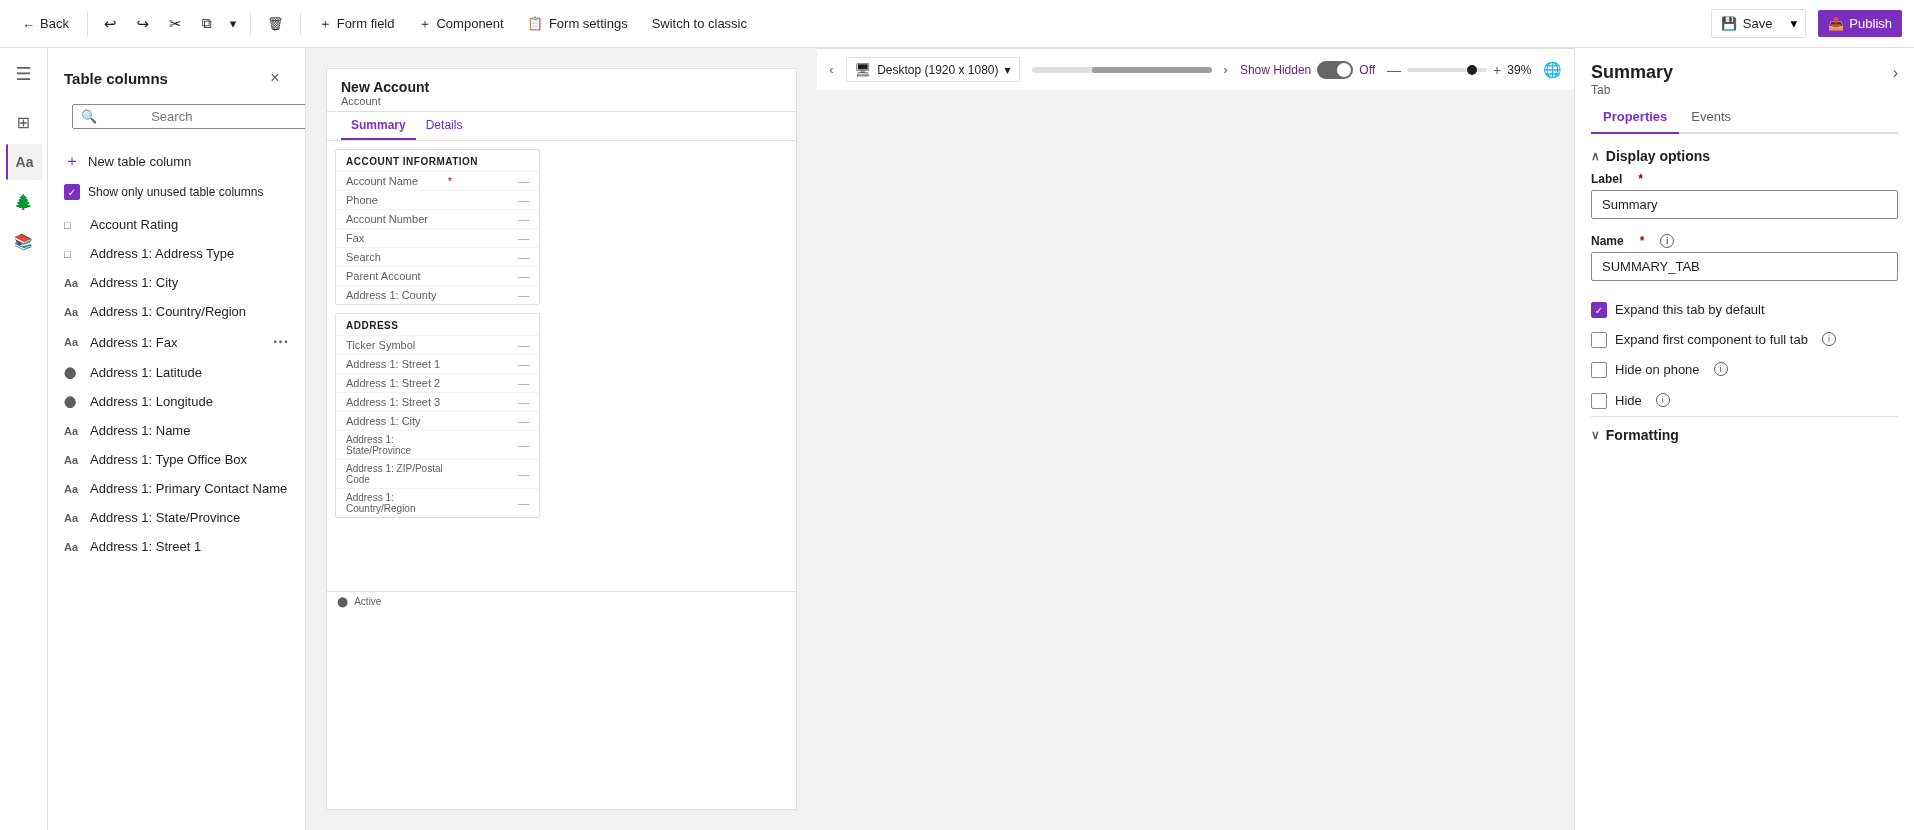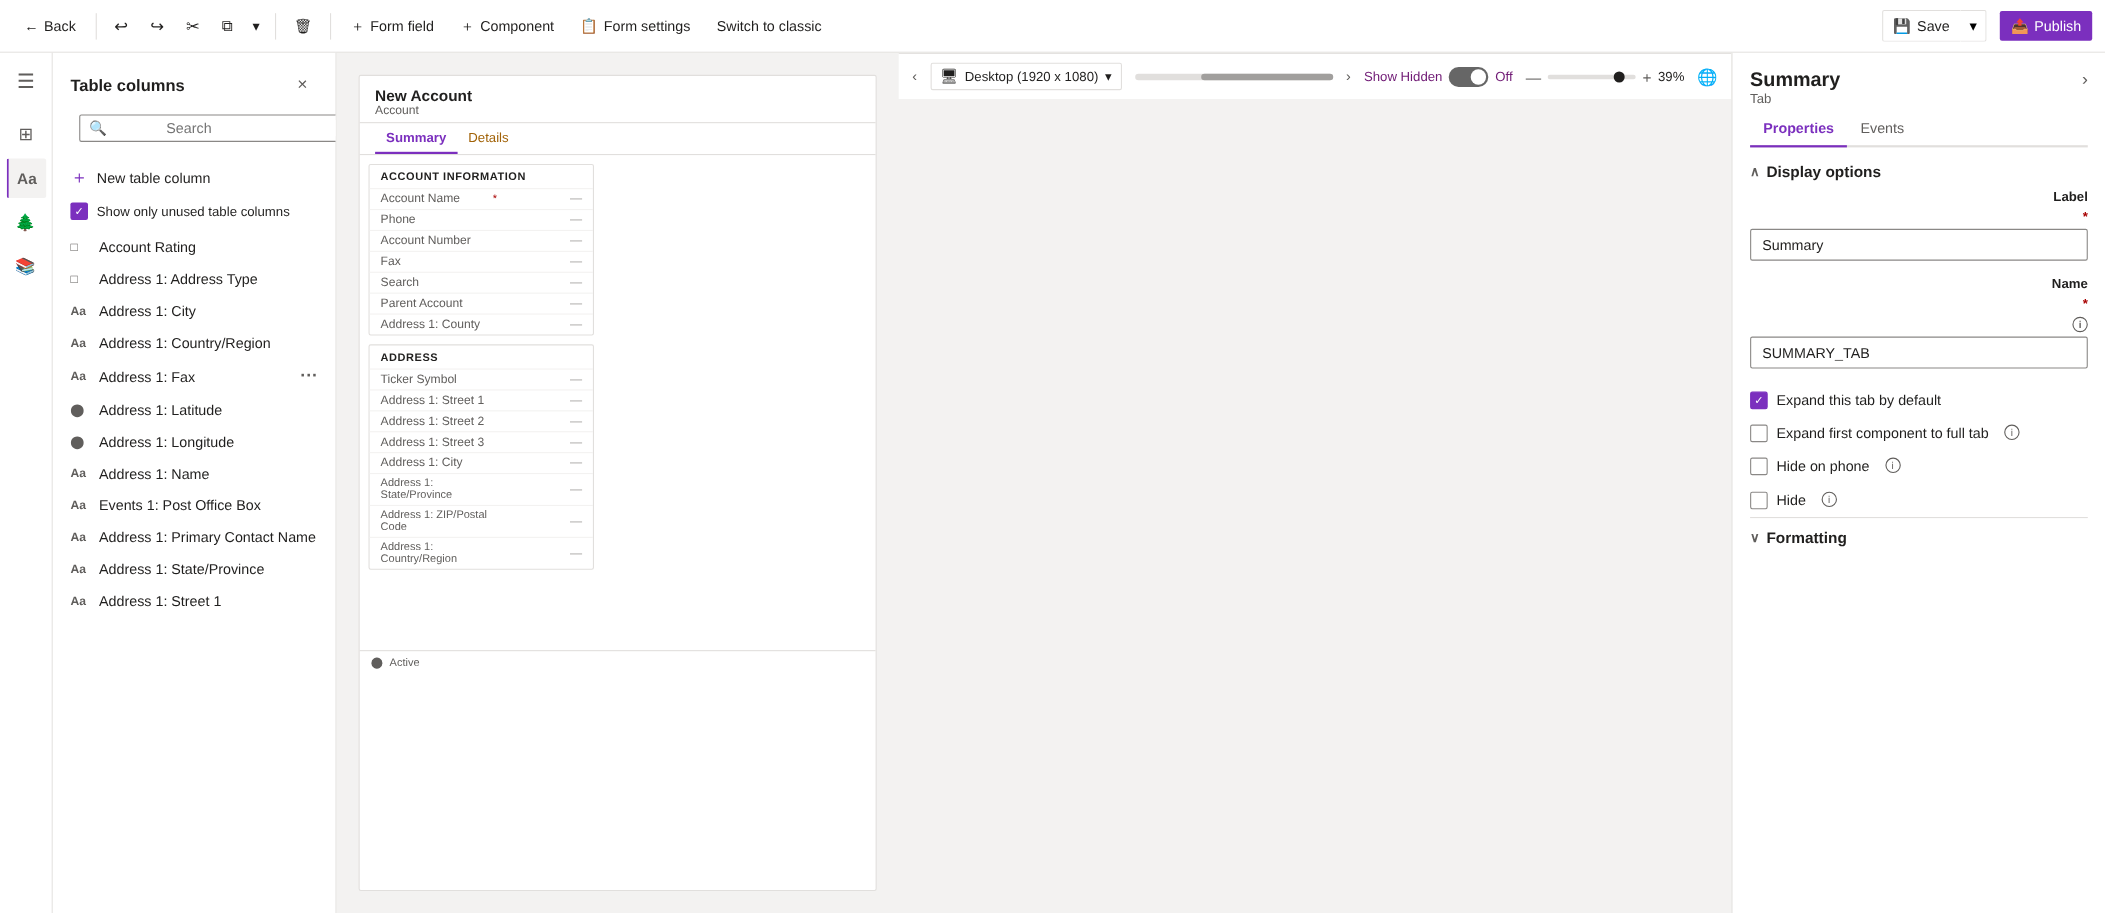--- a/index.html
+++ b/index.html
@@ -104,21 +104,21 @@
     }
     .form-preview-header {
       padding: 10px 14px 4px; border-bottom: 1px solid #e1dfdd;
     }
     .form-preview-title { font-size: 14px; font-weight: 600; color: #201f1e; }
     .form-preview-subtitle { font-size: 11px; color: #605e5c; }
     .form-tabs {
       display: flex; border-bottom: 1px solid #e1dfdd; padding: 0 14px;
     }
     .form-tab {
-      padding: 6px 10px; font-size: 12px; cursor: pointer; color: #a16207;
+      padding: 6px 10px; font-size: 12px; cursor: pointer; color: #6d28d9;
       border-bottom: 2px solid transparent;
     }
     .form-tab.active { color: #7b2fbe; border-bottom-color: #7b2fbe; font-weight: 600; }
     .form-content {
       display: flex; padding: 8px; gap: 8px; min-height: 450px;
     }
     .form-left { flex: 1; }
     .form-right { width: 240px; }
     .form-section { border: 1px solid #e1dfdd; margin-bottom: 8px; border-radius: 2px; }
     .form-section-header {
@@ -191,21 +191,21 @@
     .right-content { flex: 1; overflow-y: auto; padding: 0 16px 16px; }
 
     .section-collapse {
       display: flex; align-items: center; gap: 6px; padding: 14px 0 8px;
       font-size: 14px; font-weight: 600; color: #201f1e; cursor: pointer;
     }
 
     .field-group { margin-bottom: 14px; }
     .field-label {
       font-size: 12px; font-weight: 600; color: #201f1e; margin-bottom: 4px;
-      display: flex; align-items: flex-end; gap: 4px; flex-direction: column;
+      display: flex; align-items: center; gap: 16px;
     }
     .required-star { color: #a80000; }
     .field-input {
       width: 100%; padding: 6px 10px; border: 1px solid #8a8886; border-radius: 2px;
       font-size: 13px; color: #201f1e; outline: none;
     }
 
     .checkbox-row {
       display: flex; align-items: flex-start; gap: 8px; padding: 6px 0;
     }
@@ -377,21 +377,21 @@
     <span>Address 1: Longitude</span>
 
   </div>
         <div class="list-item">
     <span class="list-item-icon" style="font-size:11px; font-weight:600; color:#605e5c;">Aa</span>
     <span>Address 1: Name</span>
 
   </div>
         <div class="list-item">
     <span class="list-item-icon" style="font-size:11px; font-weight:600; color:#605e5c;">Aa</span>
-    <span>Events 1: Post Office Box</span>
+    <span>Address 1: Type Office Box</span>
 
   </div>
         <div class="list-item">
     <span class="list-item-icon" style="font-size:11px; font-weight:600; color:#605e5c;">Aa</span>
     <span>Address 1: Primary Contact Name</span>
 
   </div>
         <div class="list-item">
     <span class="list-item-icon" style="font-size:11px; font-weight:600; color:#605e5c;">Aa</span>
     <span>Address 1: State/Province</span>

